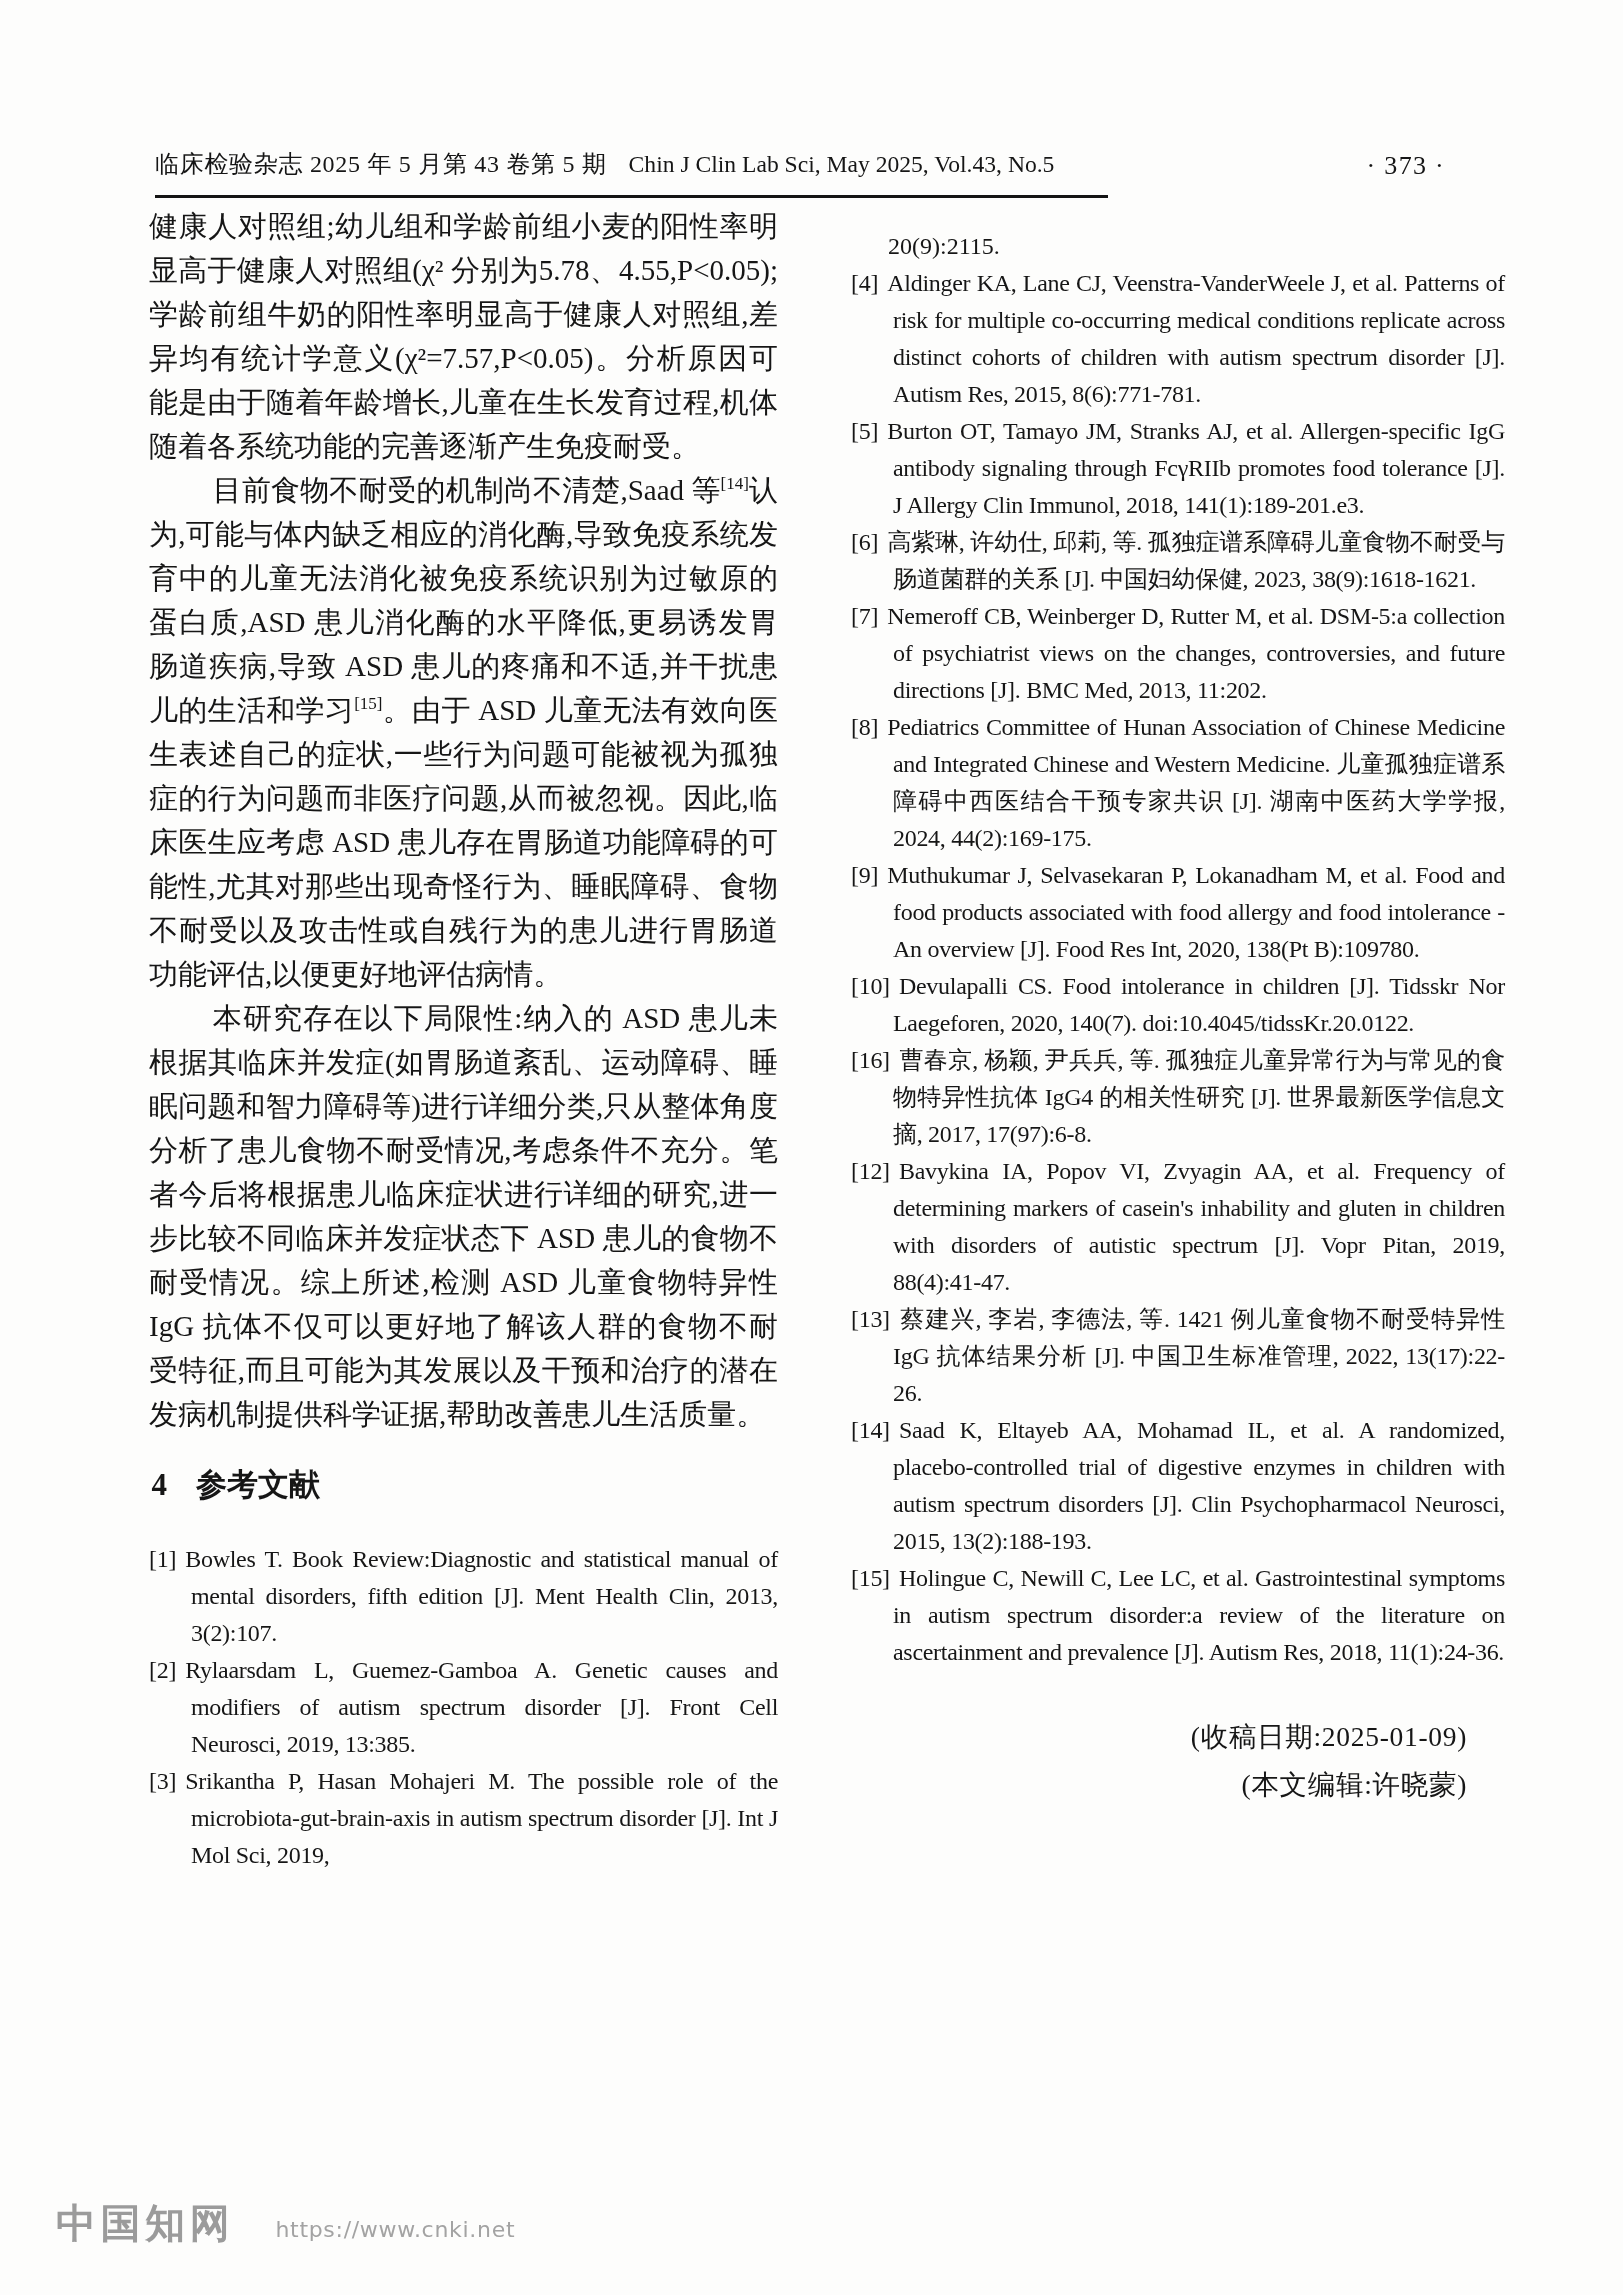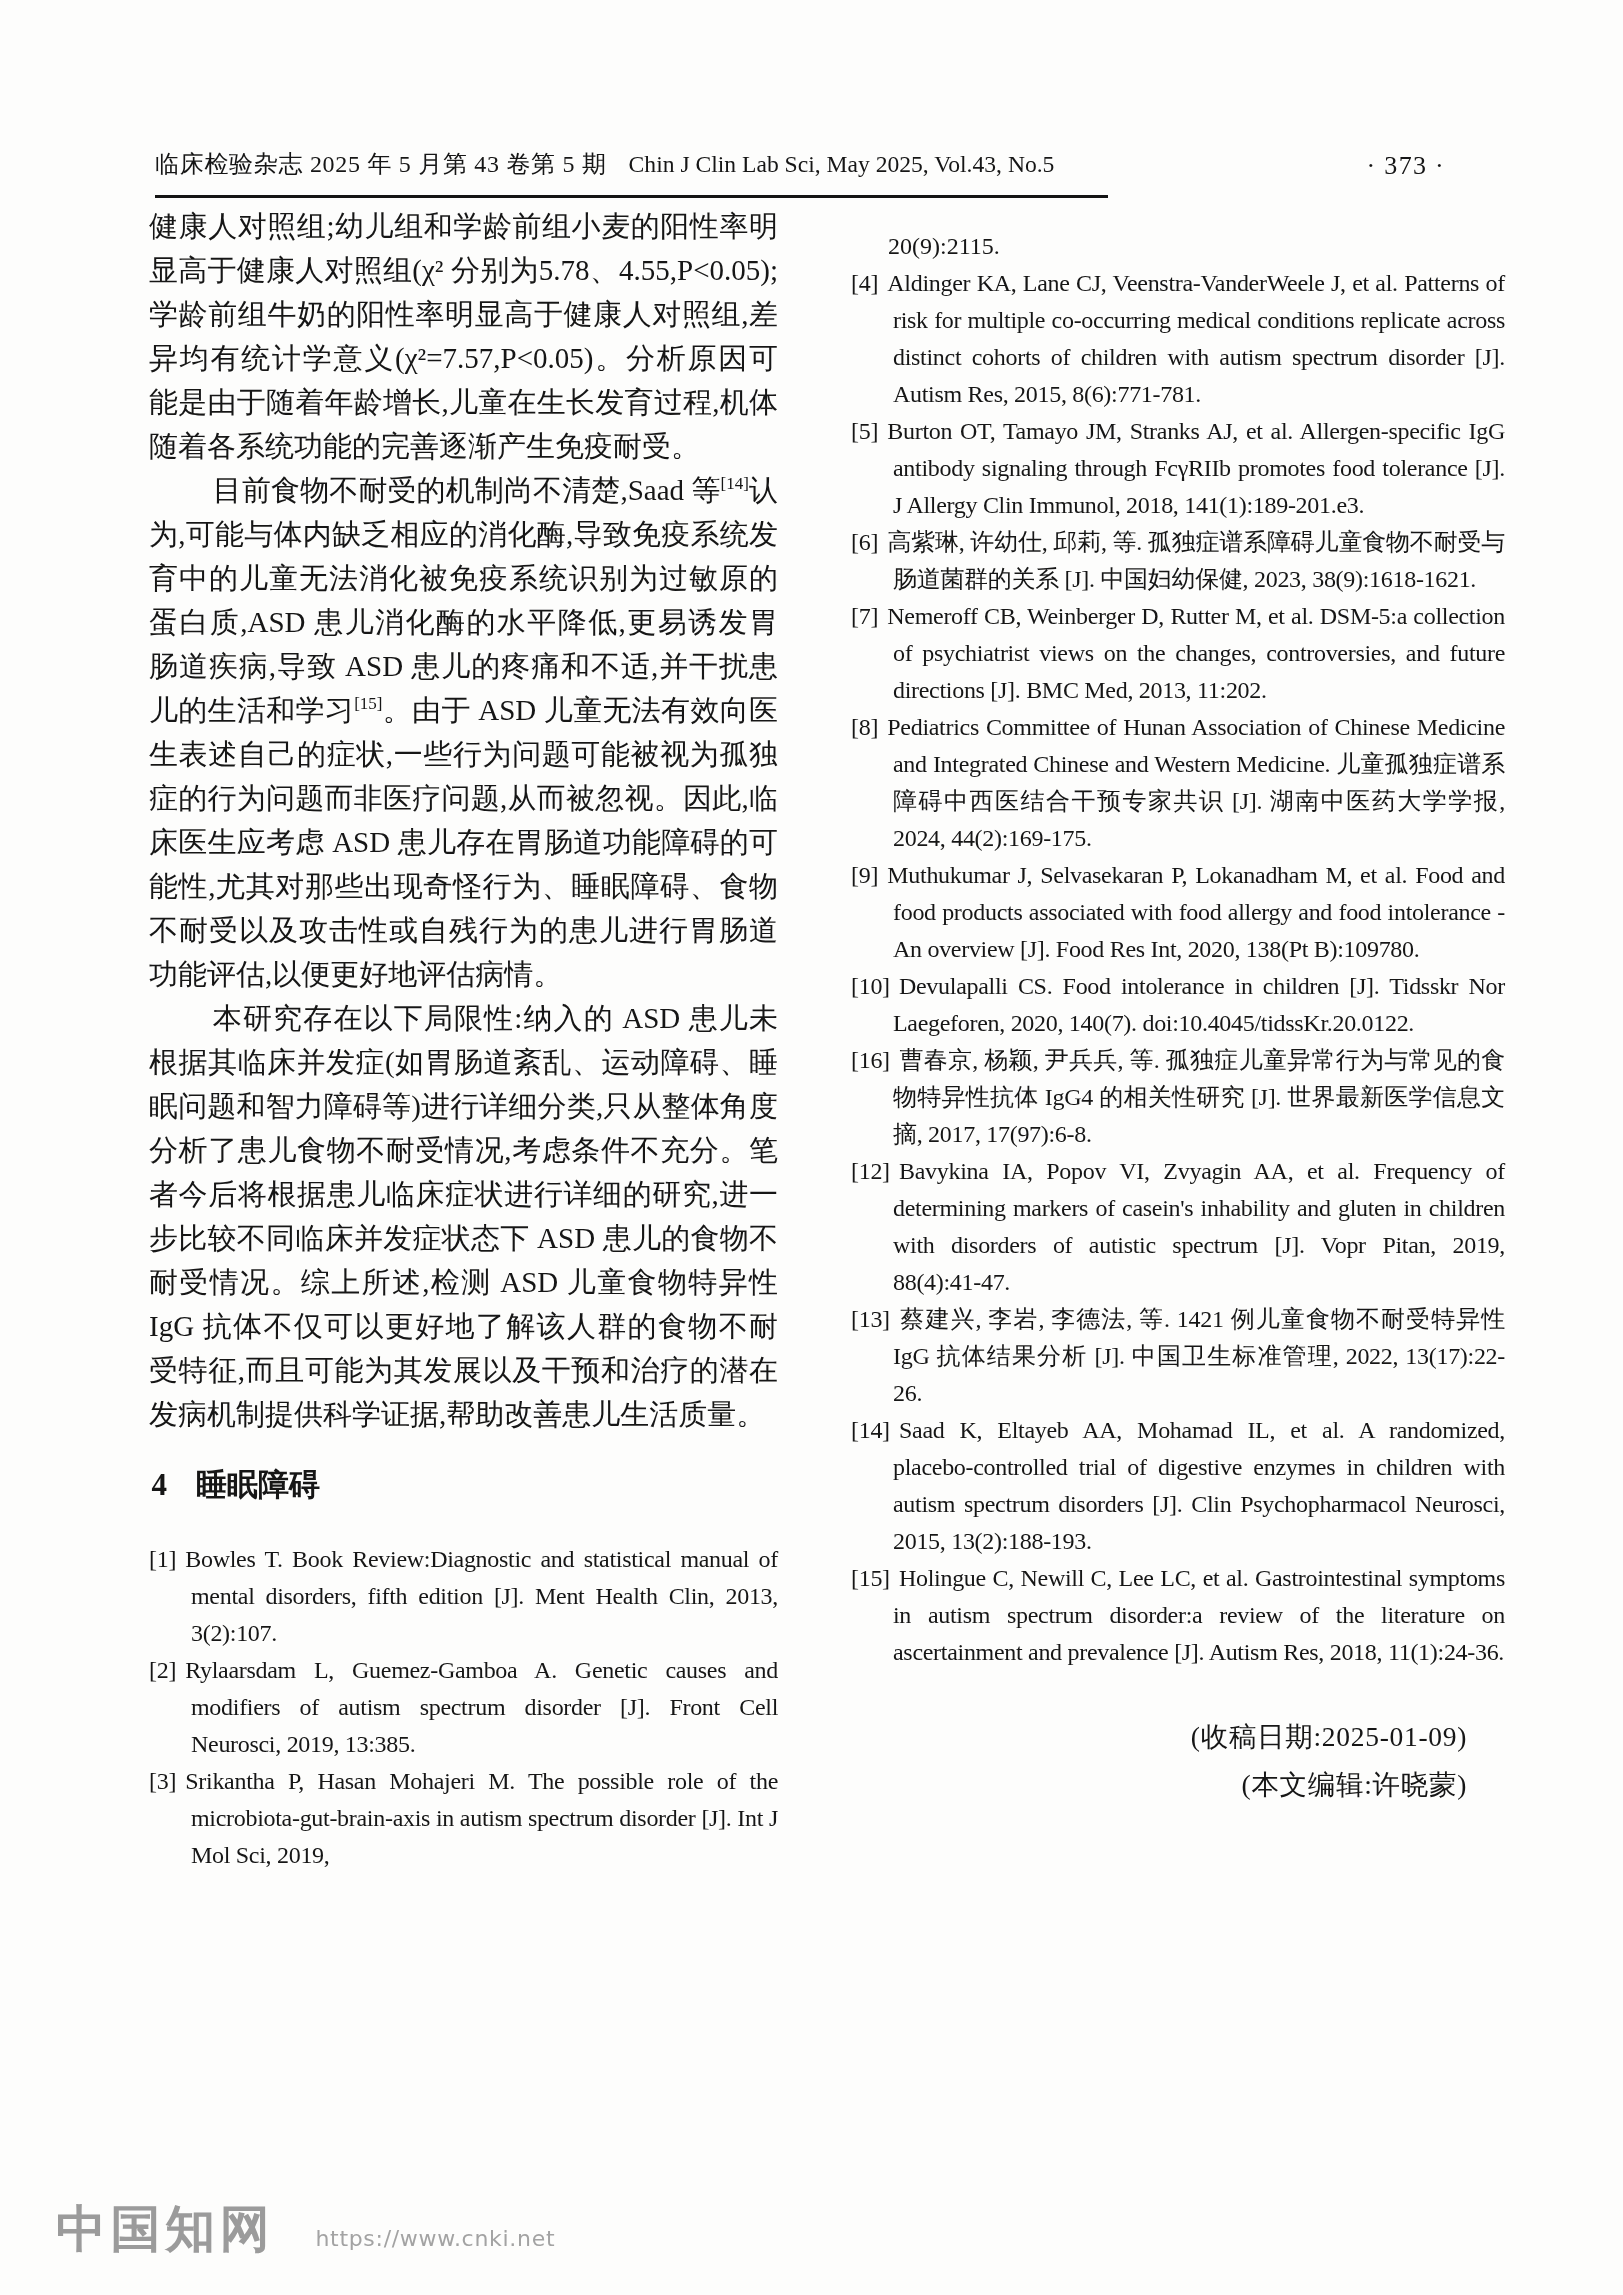--- a/index.html
+++ b/index.html
@@ -103,21 +103,21 @@
   .footer {
     position: absolute;
     left: 56px;
     top: 2196px;
     display: flex;
     align-items: baseline;
     gap: 41px;
     color: #9b9b9b;
   }
   .wm-brand {
-    font-size: 50px;
+    font-size: 40px;
     font-weight: bold;
     letter-spacing: 4.6px;
   }
   .wm-url {
     font-size: 22px;
     color: #a3a3a3;
     font-family: "DejaVu Sans", "Liberation Sans", sans-serif;
     letter-spacing: 0.7px;
   }
 </style>
@@ -131,21 +131,21 @@
     <span class="journal-en">Chin J Clin Lab Sci, May 2025, Vol.43, No.5</span>
   </div>
   <span class="page-number">· 373 ·</span>
   <div class="header-rule"></div>
 
   <div class="col-left">
     <p class="body-para">健康人对照组;幼儿组和学龄前组小麦的阳性率明显高于健康人对照组(χ² 分别为5.78、4.55,P&lt;0.05);学龄前组牛奶的阳性率明显高于健康人对照组,差异均有统计学意义(χ²=7.57,P&lt;0.05)。分析原因可能是由于随着年龄增长,儿童在生长发育过程,机体随着各系统功能的完善逐渐产生免疫耐受。</p>
     <p class="body-para indent"><span>目前食物不耐受的机制尚不清楚,Saad 等</span><sup class="cite">[14]</sup><span>认为,可能与体内缺乏相应的消化酶,导致免疫系统发育中的儿童无法消化被免疫系统识别为过敏原的蛋白质,ASD 患儿消化酶的水平降低,更易诱发胃肠道疾病,导致 ASD 患儿的疼痛和不适,并干扰患儿的生活和学习</span><sup class="cite">[15]</sup><span>。由于 ASD 儿童无法有效向医生表述自己的症状,一些行为问题可能被视为孤独症的行为问题而非医疗问题,从而被忽视。因此,临床医生应考虑 ASD 患儿存在胃肠道功能障碍的可能性,尤其对那些出现奇怪行为、睡眠障碍、食物不耐受以及攻击性或自残行为的患儿进行胃肠道功能评估,以便更好地评估病情。</span></p>
     <p class="body-para indent">本研究存在以下局限性:纳入的 ASD 患儿未根据其临床并发症(如胃肠道紊乱、运动障碍、睡眠问题和智力障碍等)进行详细分类,只从整体角度分析了患儿食物不耐受情况,考虑条件不充分。笔者今后将根据患儿临床症状进行详细的研究,进一步比较不同临床并发症状态下 ASD 患儿的食物不耐受情况。综上所述,检测 ASD 儿童食物特异性 IgG 抗体不仅可以更好地了解该人群的食物不耐受特征,而且可能为其发展以及干预和治疗的潜在发病机制提供科学证据,帮助改善患儿生活质量。</p>
 
-    <h2 class="ref-heading"><span class="ref-heading-num">4</span><span>睡眠障碍</span></h2>
+    <h2 class="ref-heading"><span class="ref-heading-num">4</span><span>参考文献</span></h2>
 
     <ul class="ref-list">
       <li class="ref"><span class="ref-num">[1]</span><span>Bowles T. Book Review:Diagnostic and statistical manual of mental disorders, fifth edition [J]. Ment Health Clin, 2013, 3(2):107.</span></li>
       <li class="ref"><span class="ref-num">[2]</span><span>Rylaarsdam L, Guemez-Gamboa A. Genetic causes and modifiers of autism spectrum disorder [J]. Front Cell Neurosci, 2019, 13:385.</span></li>
       <li class="ref"><span class="ref-num">[3]</span><span>Srikantha P, Hasan Mohajeri M. The possible role of the microbiota-gut-brain-axis in autism spectrum disorder [J]. Int J Mol Sci, 2019,</span></li>
     </ul>
   </div>
 
   <div class="col-right">
     <p class="ref-continuation">20(9):2115.</p>

